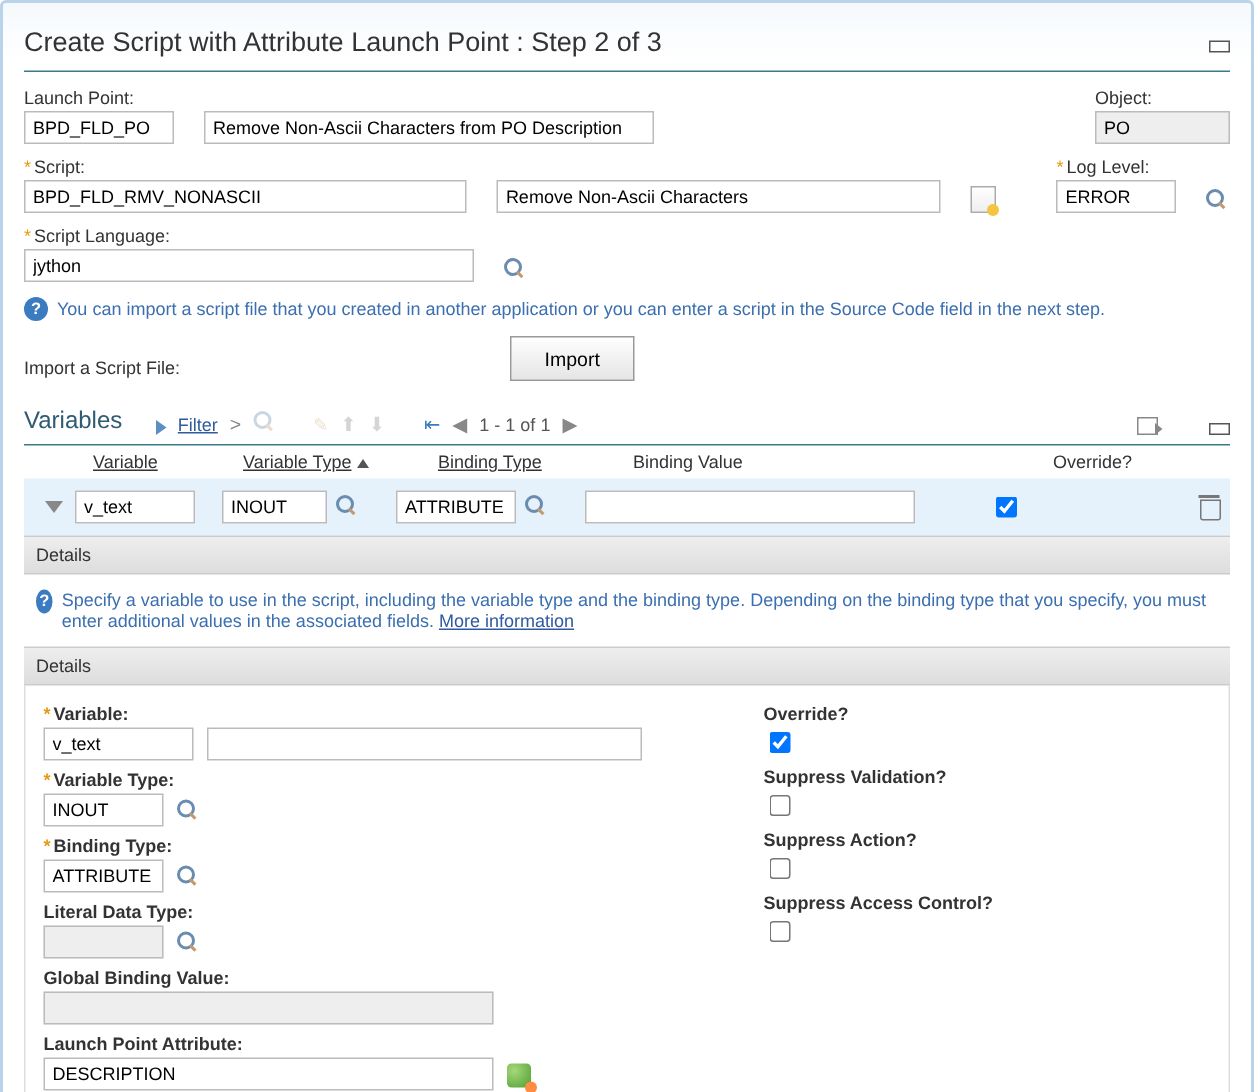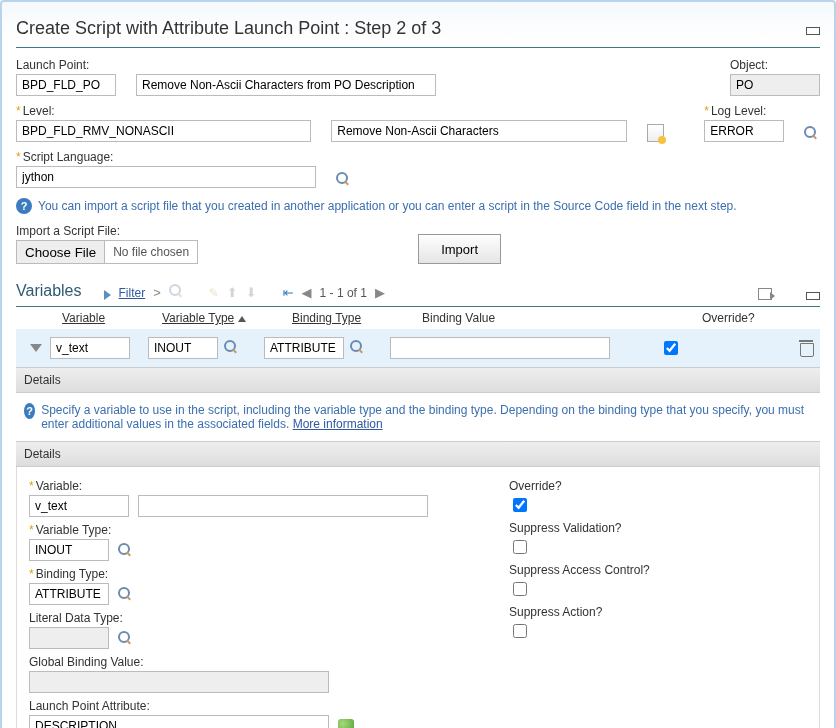--- a/index.html
+++ b/index.html
@@ -41,21 +41,21 @@
   .checkbox{width:14px;height:14px;}
   .trash{width:14px;height:16px;display:inline-block;position:relative;}
   .trash::before{content:"";position:absolute;width:12px;height:12px;border:1px solid #777;border-radius:0 0 2px 2px;top:3px;left:0;}
   .trash::after{content:"";position:absolute;width:14px;height:2px;background:#777;top:0;left:-1px;}
   .details-bar{background:linear-gradient(#eeeeee,#dddddd);border:1px solid #ccc;border-left:none;border-right:none;padding:5px 8px;color:#333;}
   .details-body{border:1px solid #ddd;border-top:none;padding:12px;}
   .details-cols{display:flex;gap:60px;}
   .details-left{width:420px;}
   .details-right{flex:1;}
   .drow{margin-bottom:6px;}
-  .drow label{display:block;margin-bottom:2px;}
+  .drow label{display:block;margin-bottom:2px;font-weight:bold;}
   a.link{color:#2f5aa0;text-decoration:underline;cursor:pointer;}
   .selectval-icon{display:inline-block;width:16px;height:16px;background:radial-gradient(circle at 30% 30%,#a7d87a,#4e9e33);border-radius:3px;position:relative;cursor:pointer;vertical-align:middle;}
   .selectval-icon::after{content:"";position:absolute;right:-4px;bottom:-4px;width:8px;height:8px;background:#ff8c42;border-radius:50%;}
   .file-chooser{display:flex;align-items:center;border:1px solid #bbb;height:24px;}
   .file-chooser .cf{border:none;border-right:1px solid #bbb;background:#eee;height:100%;padding:0 8px;cursor:pointer;}
   .file-chooser .nf{padding:0 8px;color:#555;}
   .new-script-icon{display:inline-block;width:18px;height:18px;background:linear-gradient(#fff,#eee);border:1px solid #aaa;position:relative;cursor:pointer;}
   .new-script-icon::after{content:"";position:absolute;right:-3px;bottom:-3px;width:8px;height:8px;background:#f5c542;border-radius:50%;}
   .minmax{width:14px;height:8px;border:1px solid #555;display:inline-block;cursor:pointer;}
   .arrow-btn{cursor:pointer;user-select:none;}
@@ -83,21 +83,21 @@
     </div>
     <div style="flex:1"></div>
     <div class="field" style="width:90px;">
       <label>Object:</label>
       <input type="text" readonly="" style="background: rgb(238, 238, 238);" value="PO">
     </div>
   </div>
 
   <div class="form-row">
     <div class="field" style="width:300px;">
-      <label class="req">Level:</label>
+      <label class="req">Script:</label>
       <input type="text" value="BPD_FLD_RMV_NONASCII" style="">
     </div>
     <div class="field" style="width:300px;">
       <label>&nbsp;</label>
       <input type="text" value="Remove Non-Ascii Characters" style="">
     </div>
     <span class="new-script-icon"></span>
     <div style="flex:1"></div>
     <div class="field" style="width:80px;">
       <label class="req">Log Level:</label>
@@ -115,24 +115,20 @@
   </div>
 
   <div class="note-line">
     <span class="info-icon">?</span>
     <span>You can import a script file that you created in another application or you can enter a script in the Source Code field in the next step.</span>
   </div>
 
   <div class="import-row">
     <div class="field">
       <label>Import a Script File:</label>
-      <div class="file-chooser">
-        <button class="cf">Choose File</button>
-        <span class="nf">No file chosen</span>
-      </div>
     </div>
     <div style="width:220px;"></div>
     <button class="btn btn-lg">Import</button>
   </div>
 
   <div class="toolbar">
     <span class="section-title">Variables</span>
     <span class="tri tri-right"></span>
     <span class="filter-link">Filter</span>
     <span class="arrow">&gt;</span>
@@ -224,24 +220,24 @@
       <div class="details-right">
         <div class="drow">
           <label>Override?</label>
           <input type="checkbox" class="checkbox" checked="" style="">
         </div>
         <div class="drow">
           <label>Suppress Validation?</label>
           <input type="checkbox" class="checkbox" style="">
         </div>
         <div class="drow">
+          <label>Suppress Action?</label>
+          <input type="checkbox" class="checkbox" style="">
+        </div>
+        <div class="drow">
           <label>Suppress Access Control?</label>
           <input type="checkbox" class="checkbox" style="">
         </div>
-        <div class="drow">
-          <label>Suppress Action?</label>
-          <input type="checkbox" class="checkbox" style="">
-        </div>
       </div>
     </div>
   </div>
 
 </div>
 
 </body></html>

